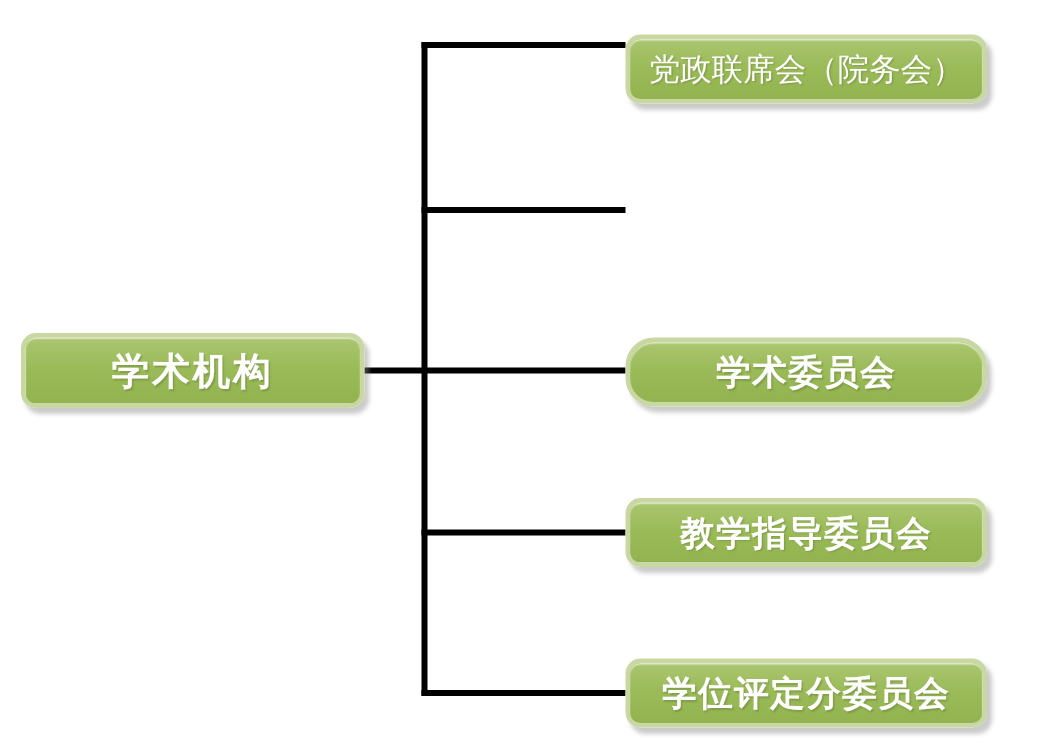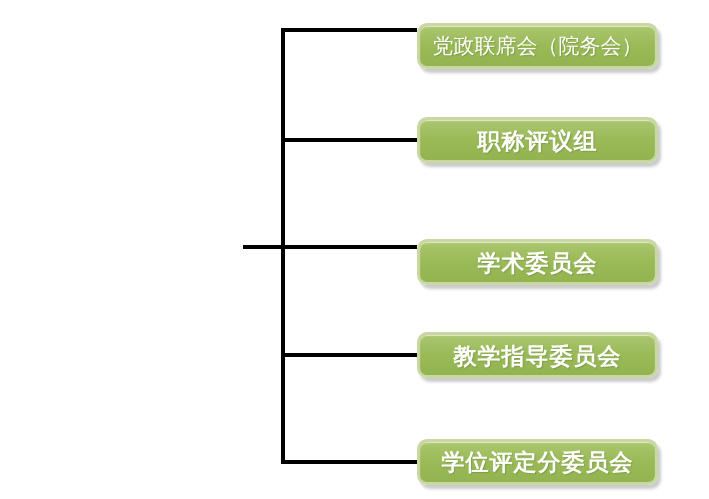--- a/index.html
+++ b/index.html
@@ -34,21 +34,21 @@
   }
   .node-root {
     left: 14px;  top: 222px;  width: 229px; height: 50px;
     font-size: 25px;
     font-weight: 700;
     letter-spacing: 2px;
   }
   .node-child { left: 417px; width: 241px; height: 46px; font-size: 23px; font-weight: 700; letter-spacing: 1px; }
   .node-child-1 { top: 7px;   font-size: 21px; font-weight: 400; letter-spacing: 0; margin-top: 16px; }
   .node-child-2 { top: 117px; }
-  .node-child-3 { top: 239px; }
+  .node-child-3 { top: 225px; border-radius: 19px; }
   .node-child-4 { top: 332px; text-align: center; }
   .node-child-5 { top: 439px; font-family: Liberation Serif, serif; }
   .connector {
     position: absolute;
     background: var(--connector, #000000);
   }
   .trunk        { left: 281px; top: 28px;  width: 4px;   height: 436px; }
   .branch-1     { left: 281px; top: 28px;  width: 136px; height: 4px; }
   .branch-2     { left: 281px; top: 138px; width: 136px; height: 4px; }
   .branch-root  { left: 243px; top: 245px; width: 174px; height: 4px; }
@@ -60,28 +60,28 @@
 
 <div class="canvas">
 
   <div class="connector trunk"></div>
   <div class="connector branch-1"></div>
   <div class="connector branch-2"></div>
   <div class="connector branch-root"></div>
   <div class="connector branch-4"></div>
   <div class="connector branch-5"></div>
 
+  <div class="node node-root">
+    <span>学术机构</span>
+  </div>
 
   <div class="node node-child node-child-1">
     <span>党政联席会（院务会）</span>
   </div>
 
-  <div class="node node-child node-child-2">
-    <span>职称评议组</span>
-  </div>
 
   <div class="node node-child node-child-3">
     <span>学术委员会</span>
   </div>
 
   <div class="node node-child node-child-4">
     <span>教学指导委员会</span>
   </div>
 
   <div class="node node-child node-child-5">

